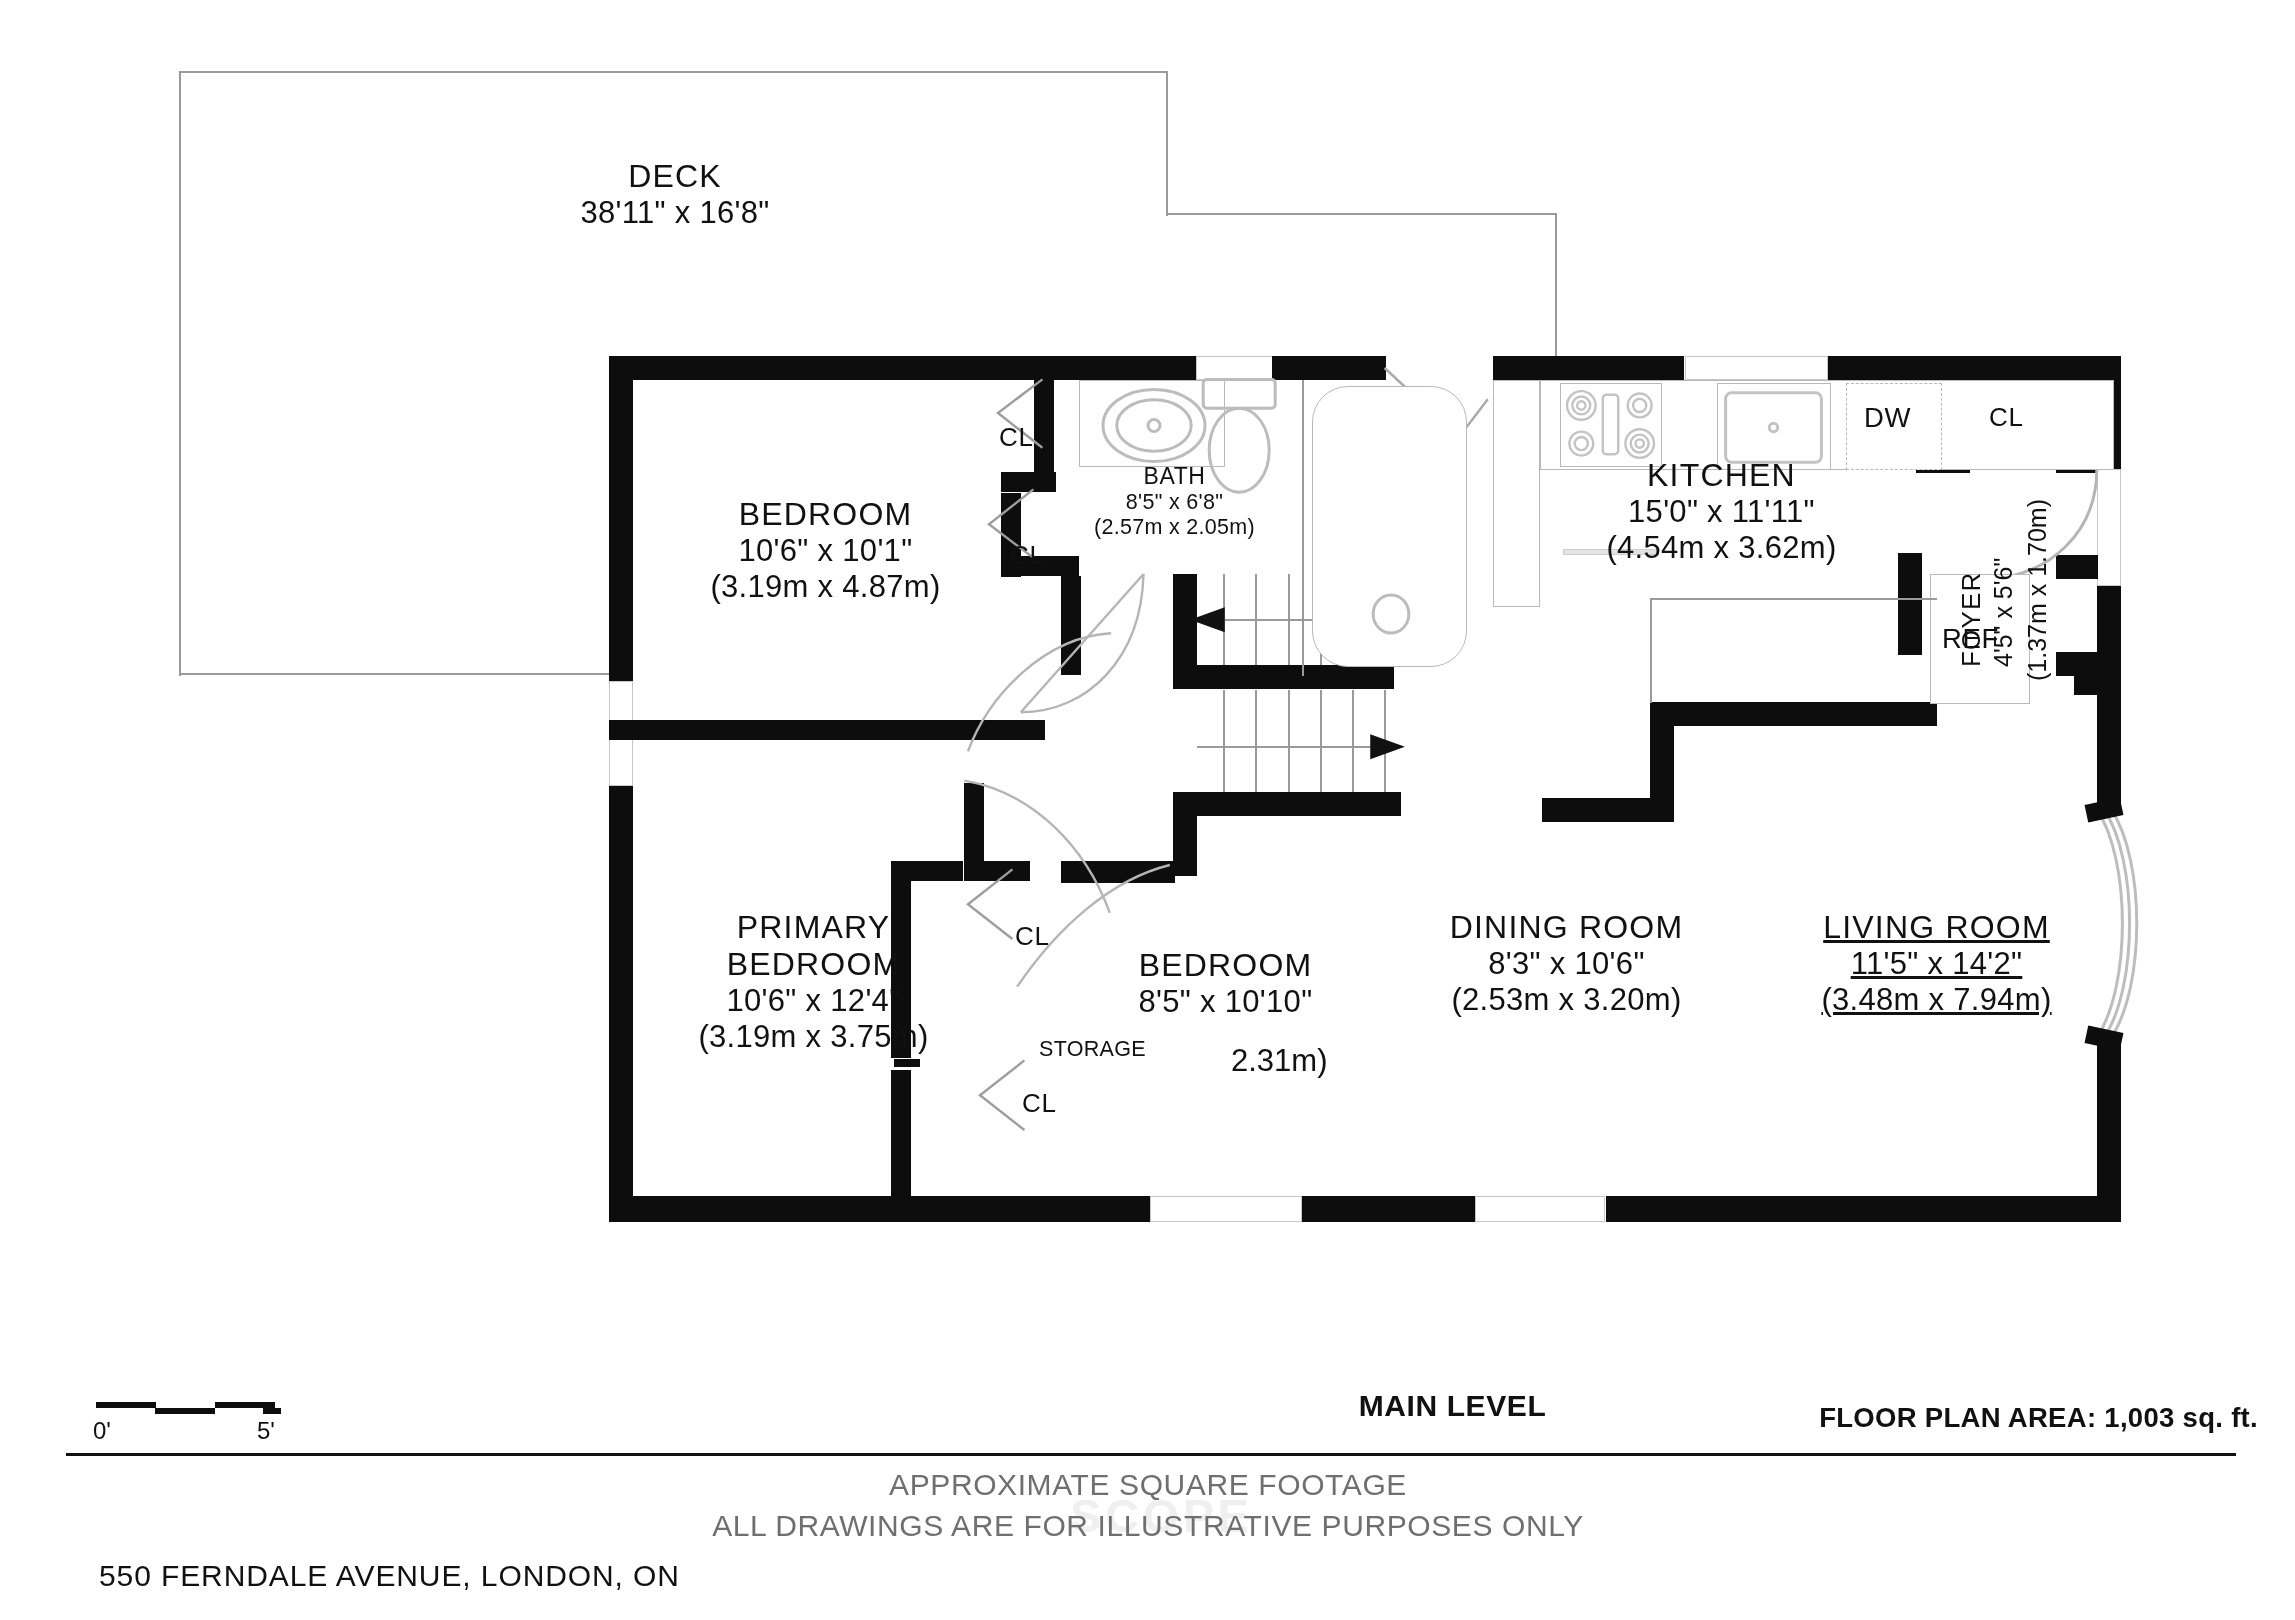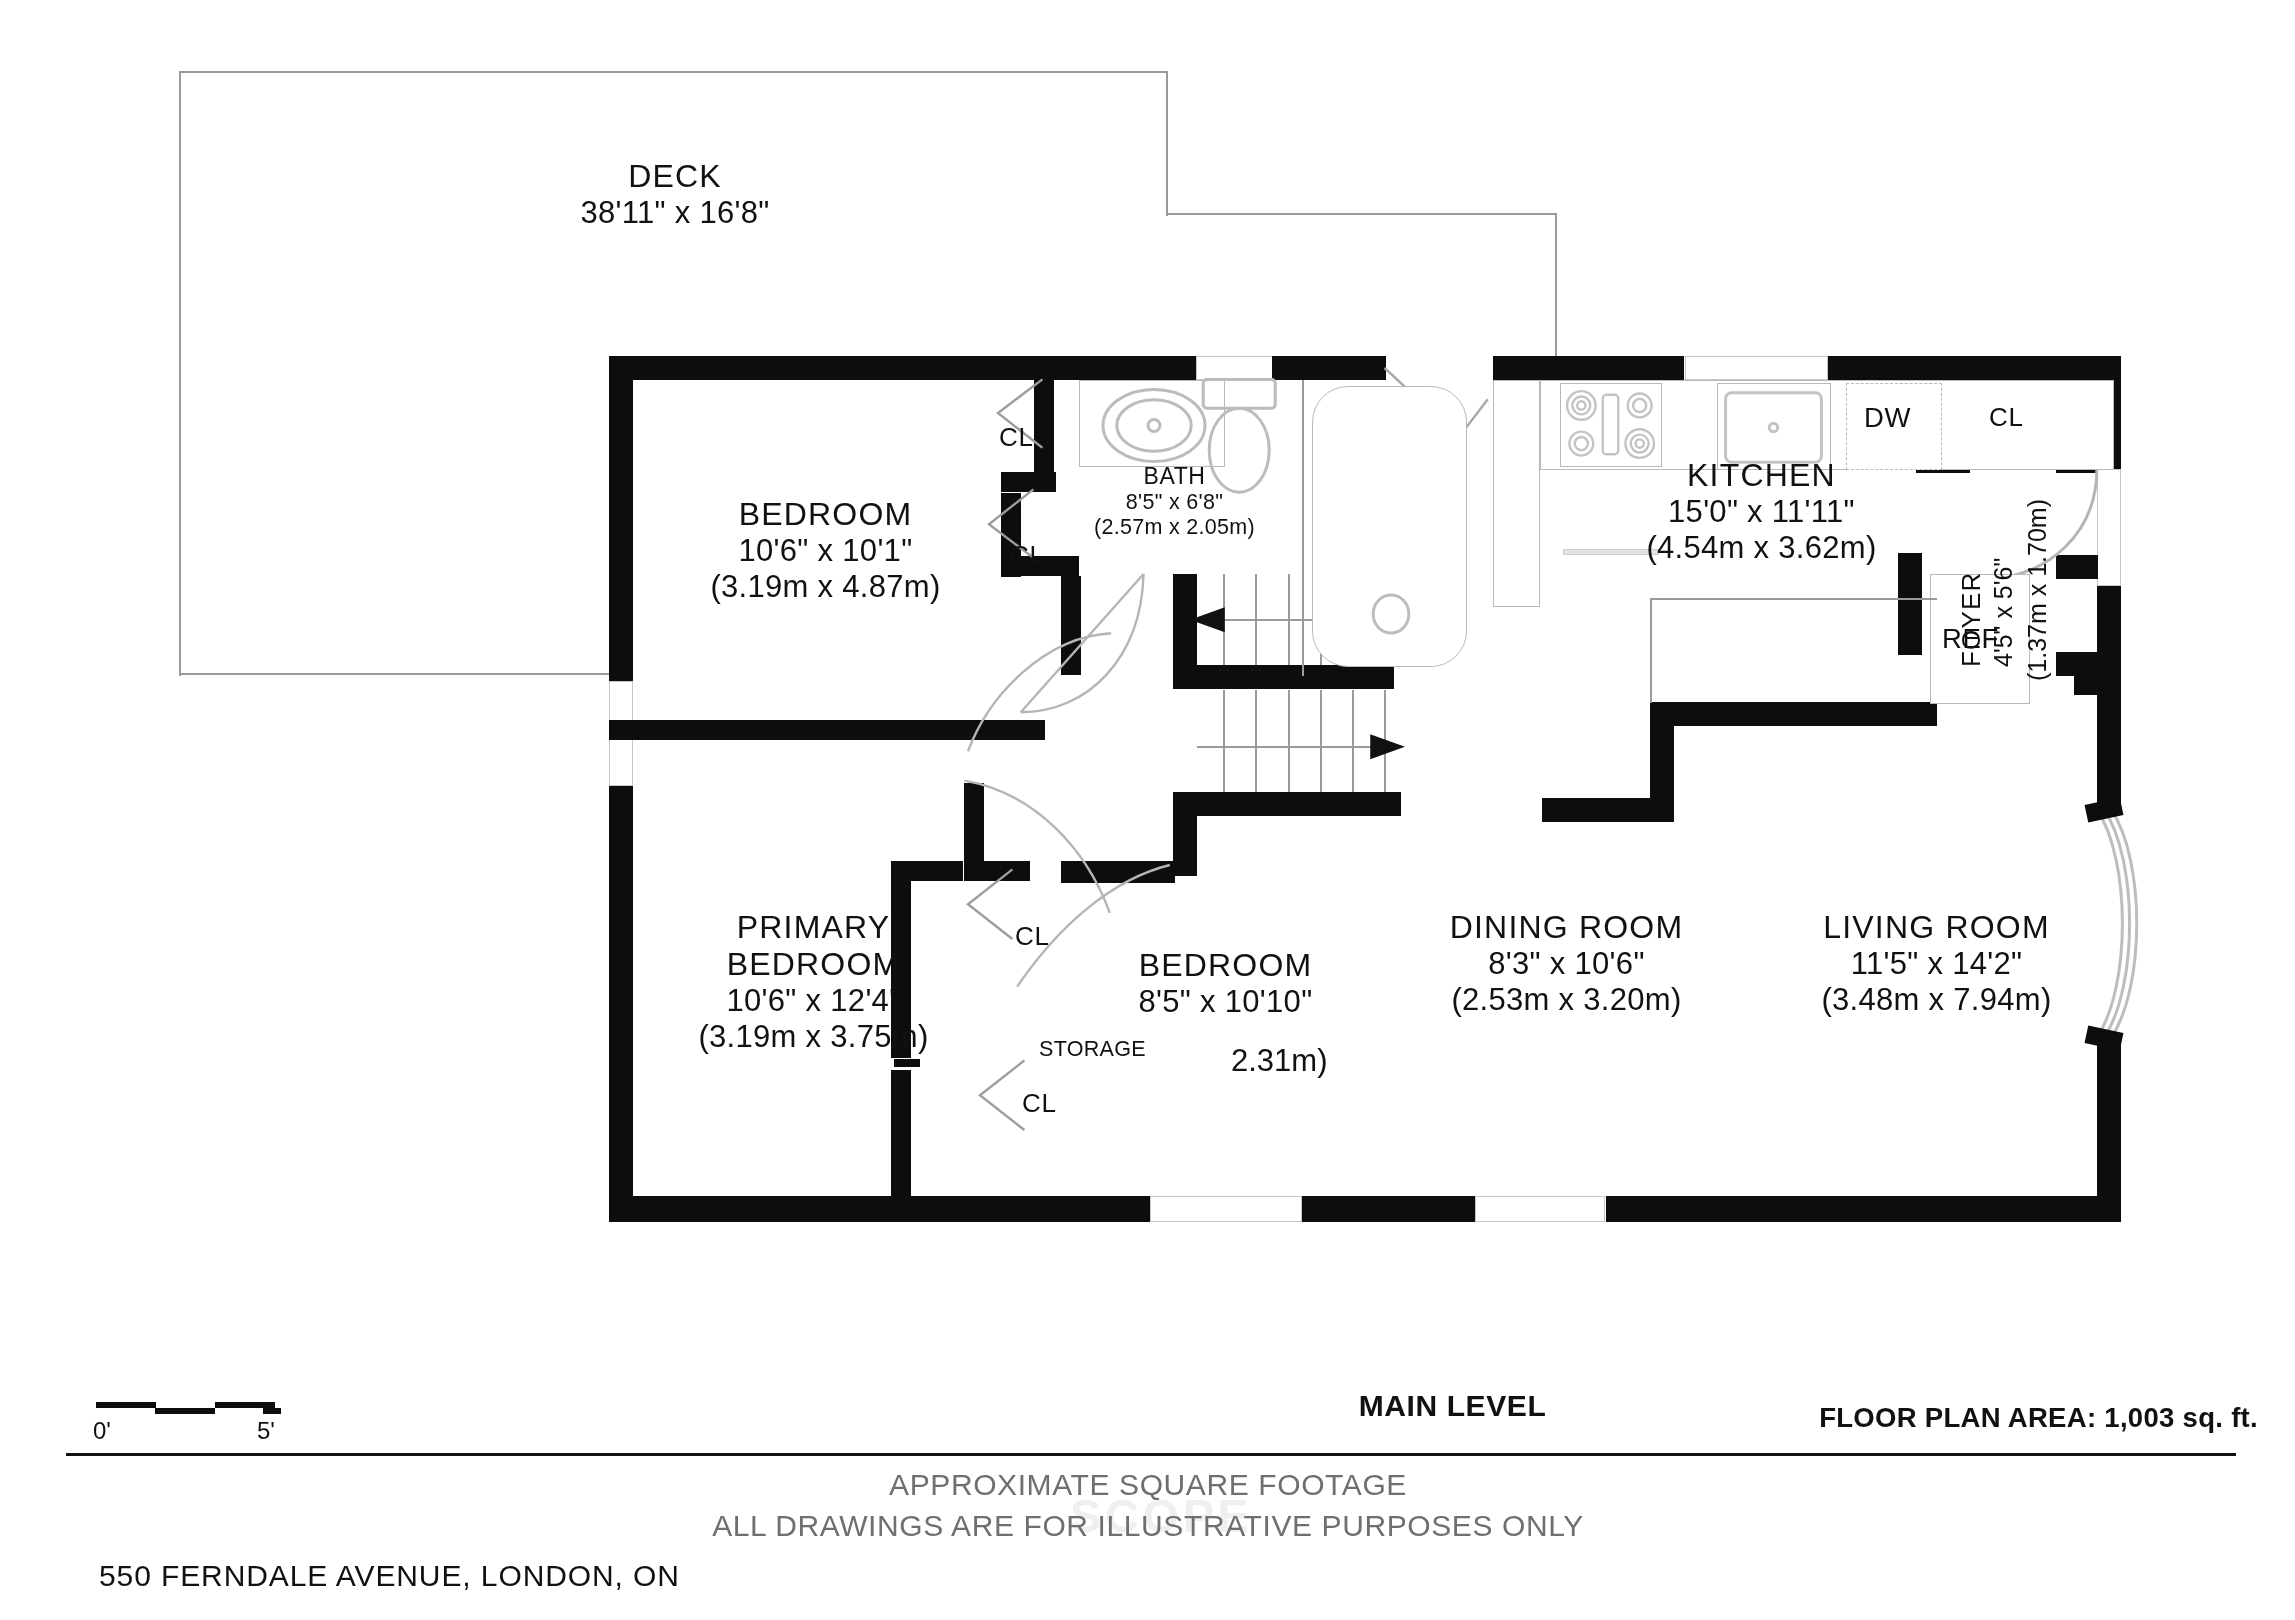--- a/index.html
+++ b/index.html
@@ -287,21 +287,21 @@
     <div class="rdim">10'6" x 10'1"</div>
     <div class="rdim">(3.19m x 4.87m)</div>
   </div>
 
   <div class="rlabel" style="left:1061px; top:463px; width:227px;">
     <div style="font-size:23px; letter-spacing:0.6px;">BATH</div>
     <div style="font-size:21.5px;">8'5" x 6'8"</div>
     <div style="font-size:21.5px;">(2.57m x 2.05m)</div>
   </div>
 
-  <div class="rlabel" style="left:1564px; top:457px; width:395px;">
+  <div class="rlabel" style="left:1524px; top:457px; width:395px;">
     <div class="rname">KITCHEN</div>
     <div class="rdim">15'0" x 11'11"</div>
     <div class="rdim">(4.54m x 3.62m)</div>
   </div>
 
   <div class="vert" style="left:1956px; top:667px; font-size:26px; letter-spacing:1.2px;">FOYER</div>
   <div class="vert" style="left:1989px; top:667px; font-size:25px;">4'5" x 5'6"</div>
   <div class="vert" style="left:2023px; top:681px; font-size:25px;">(1.37m x 1.70m)</div>
 
   <div class="rlabel" style="left:634px; top:909px; width:359px;">
@@ -316,21 +316,21 @@
     <div class="rdim">8'5" x 10'10"</div>
   </div>
   <div class="rdim" style="position:absolute; left:1231px; top:1043px; font-size:31px; color:#111;">2.31m)</div>
 
   <div class="rlabel" style="left:1387px; top:909px; width:359px;">
     <div class="rname">DINING ROOM</div>
     <div class="rdim">8'3" x 10'6"</div>
     <div class="rdim">(2.53m x 3.20m)</div>
   </div>
 
-  <div class="rlabel" style="left:1757px; top:909px; width:359px;">
+  <div class="rlabel" style="left:1757px; top:909px; width:359px;text-decoration:underline;">
     <div class="rname">LIVING ROOM</div>
     <div class="rdim">11'5" x 14'2"</div>
     <div class="rdim">(3.48m x 7.94m)</div>
   </div>
 
   <div class="cl" style="left:999px; top:422px;">CL</div>
   <div class="cl" style="left:1010px; top:540px;">CL</div>
   <div class="cl" style="left:1015px; top:921px;">CL</div>
   <div class="cl" style="left:1022px; top:1088px;">CL</div>
   <div class="cl" style="left:1989px; top:402px;">CL</div>

